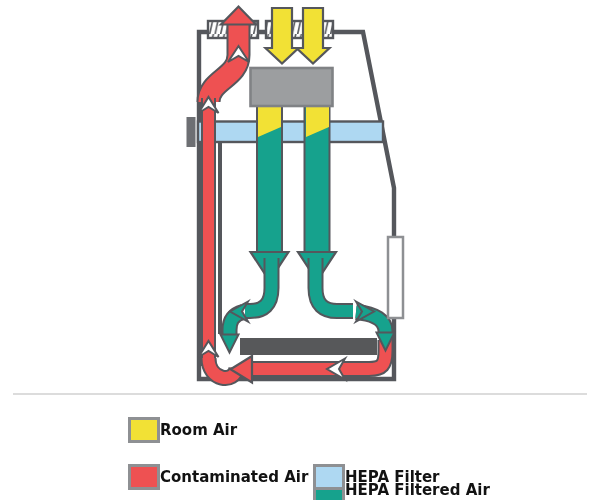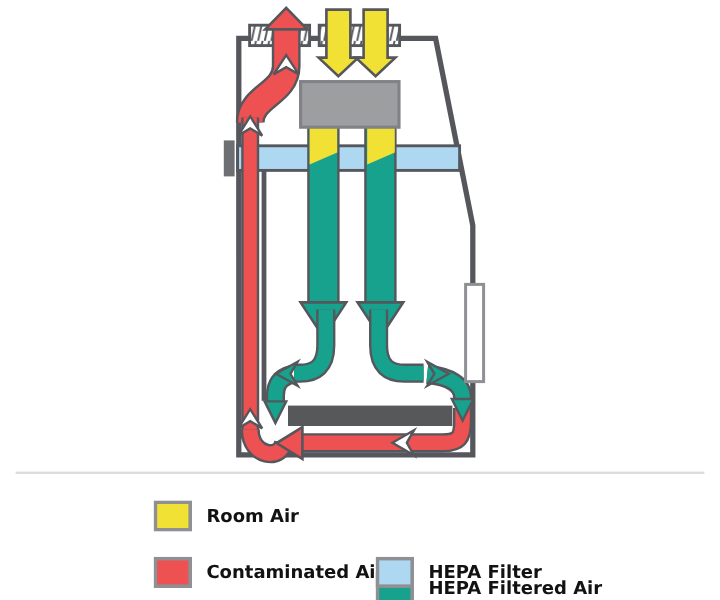--- a/index.html
+++ b/index.html
@@ -1,21 +1,21 @@
 <!DOCTYPE html>
 <html><head>
 <meta charset="utf-8">
 <title></title>
 <style>
   html,body{margin:0;padding:0;background:#ffffff;}
   .stage{position:relative;width:600px;height:500px;background:#ffffff;overflow:hidden;
          font-family:"DejaVu Sans","Liberation Sans",sans-serif;}
   .diagram-svg{position:absolute;left:0;top:0;}
   .divider{position:absolute;left:13px;top:393px;width:574px;height:0;border-top:2px solid #dcdcdc;}
-  .legend-item{position:absolute;display:flex;align-items:center;gap:12px;}
+  .legend-item{position:absolute;display:flex;align-items:center;gap:0;}
   .legend-item .label{font-size:15px;font-weight:bold;color:#121212;line-height:26px;white-space:nowrap;}
   .li-1{left:128px;top:417px;}
   .li-2{left:313px;top:429px;margin-top:48px;}
   .li-3{left:128px;top:464px;}
   .li-4{left:313px;top:464px;justify-content:space-between;}
 </style>
 </head>
 <body>
 
 <div class="stage">

